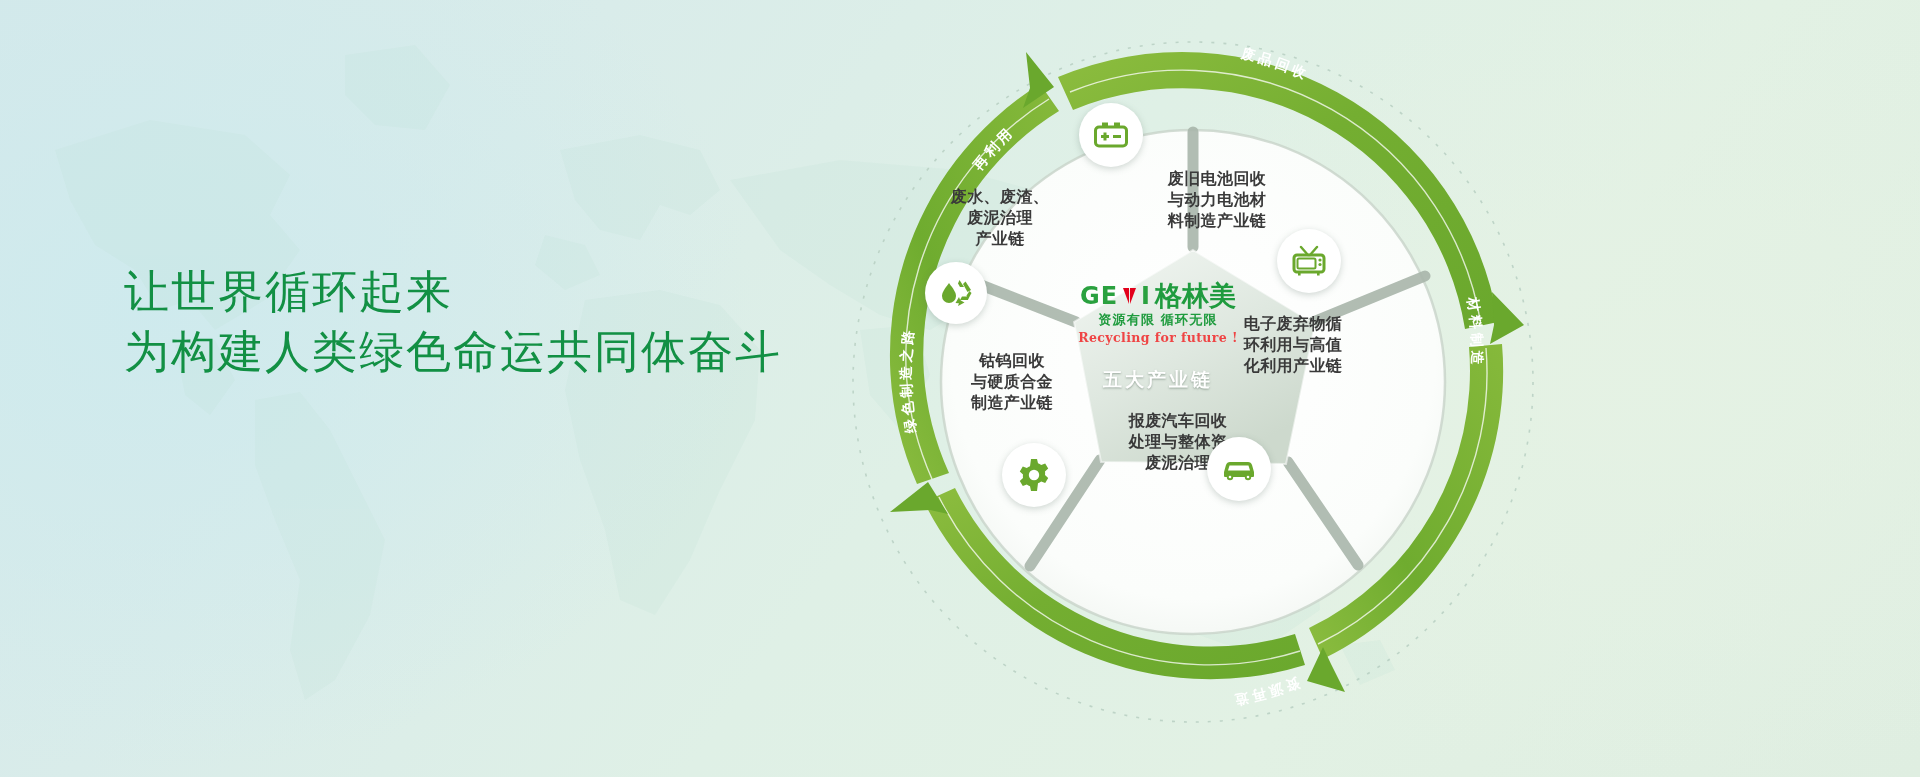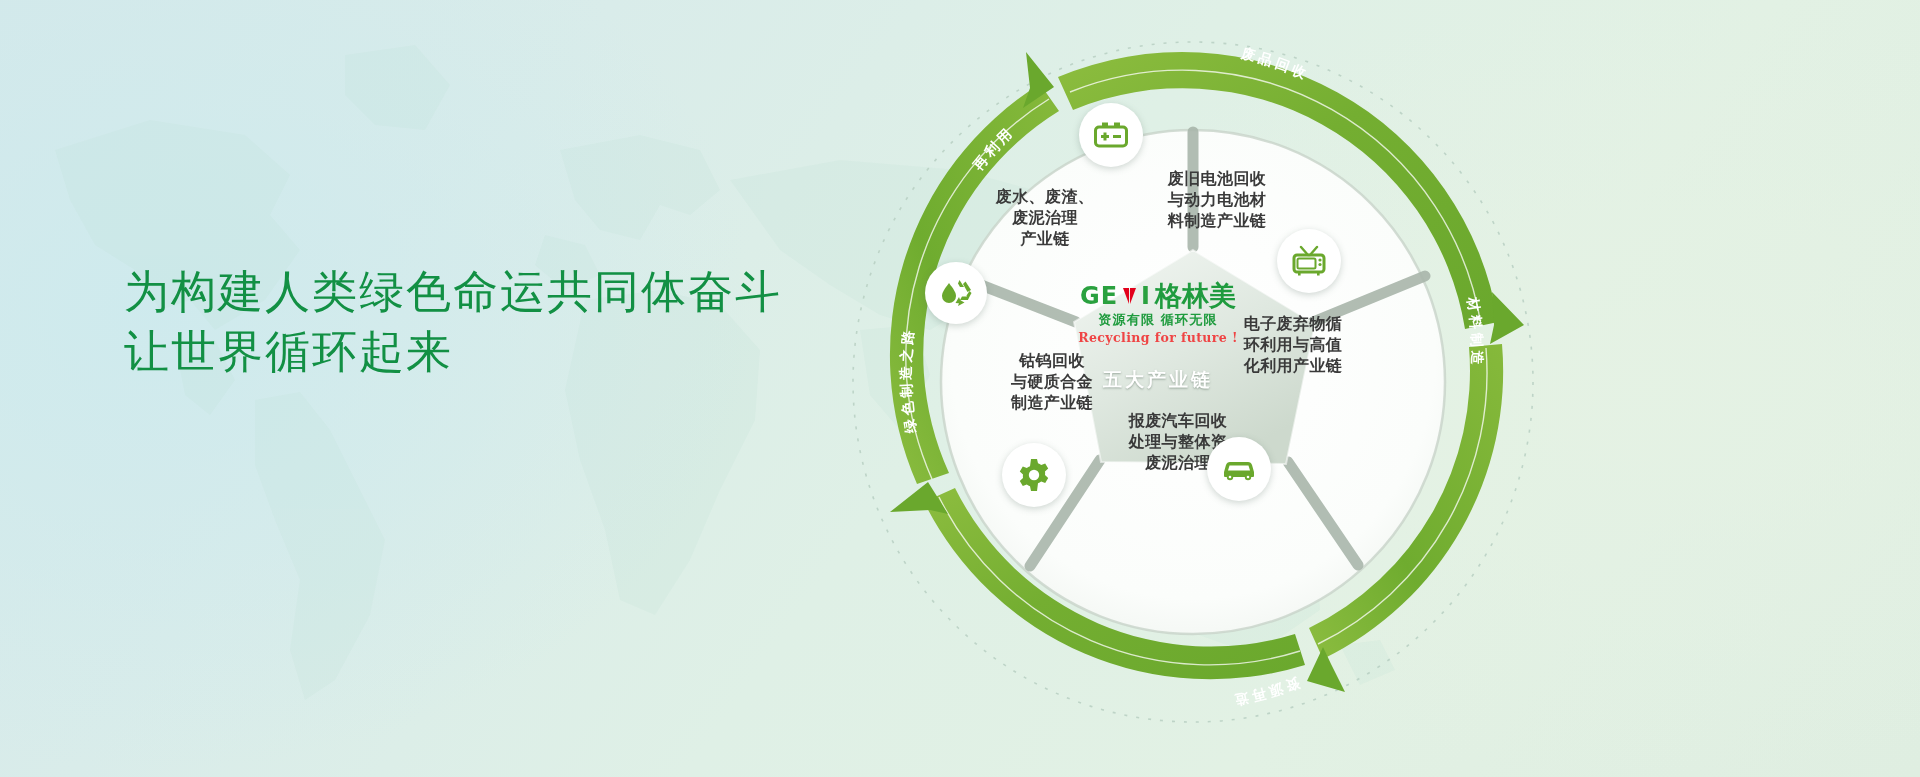--- a/index.html
+++ b/index.html
@@ -31,25 +31,25 @@
   
   .diagram { position:absolute; left:818px; top:-8px; width:900px; height:790px; z-index:5; }
   .diagram svg { width:100%; height:100%; overflow:visible; }
 
   
   .seg-label {
     position:absolute; color:#3a3a3a; font-size:16px; line-height:21px;
     font-family:"DejaVu Sans","Liberation Sans",sans-serif; text-align:center; font-weight:700;
     letter-spacing:.4px; white-space:pre-line; z-index:8;
   }
-  #lbl-water   { left:965px;  top:186px; width:160px; }
+  #lbl-water   { left:920px;  top:186px; width:160px; }
   #lbl-battery { left:1137px; top:168px; width:160px; }
   #lbl-ewaste  { left:1213px; top:313px; width:160px; }
   #lbl-auto    { left:1098px; top:410px; width:160px; }
-  #lbl-cobalt  { left:972px;  top:350px; width:160px; }
+  #lbl-cobalt  { left:932px;  top:350px; width:160px; }
 
   
   .center-logo { position:absolute; left:1053px; top:283px; width:210px; text-align:center; z-index:9; }
   .gem-word { font-size:24px; font-weight:700; letter-spacing:1px; color:#1f9b3e;
               font-family:"DejaVu Sans","Liberation Sans",sans-serif; line-height:26px;
               display:flex; justify-content:center; align-items:center; gap:4px; }
   .gem-en { color:#2aa13f; font-weight:700; }
   .gem-mark { display:inline-block; width:13px; height:16px; position:relative; margin:0 1px; }
   .gem-mark i { position:absolute; bottom:0; width:0; height:0; border-style:solid; }
   .gem-mark .m1 { left:0;  border-width:0 6.5px 16px 0; border-color:transparent #e2001a transparent transparent; }
@@ -110,22 +110,22 @@
 
       <path d="M1160 520 L1255 505 L1315 540 L1320 610 L1255 655 L1185 630 L1150 575 Z"></path>
       <path d="M1340 645 L1380 640 L1395 670 L1360 685 Z"></path>
 
       <path d="M1185 255 L1215 245 L1230 285 L1205 310 L1185 285 Z"></path>
     </g>
   </svg>
 </div>
 
 <div class="headline">
+  <div class="line">让世界循环起来</div>
   <div class="line">为构建人类绿色命运共同体奋斗</div>
-  <div class="line">让世界循环起来</div>
 </div>
 
 <div class="diagram">
   <svg viewBox="0 0 900 790">
     <defs>
       <linearGradient id="ringGrad" x1="0" y1="0" x2="1" y2="1">
         <stop offset="0%" stop-color="#8dbd3f"></stop>
         <stop offset="45%" stop-color="#74ae31"></stop>
         <stop offset="100%" stop-color="#6aa82d"></stop>
       </linearGradient>

